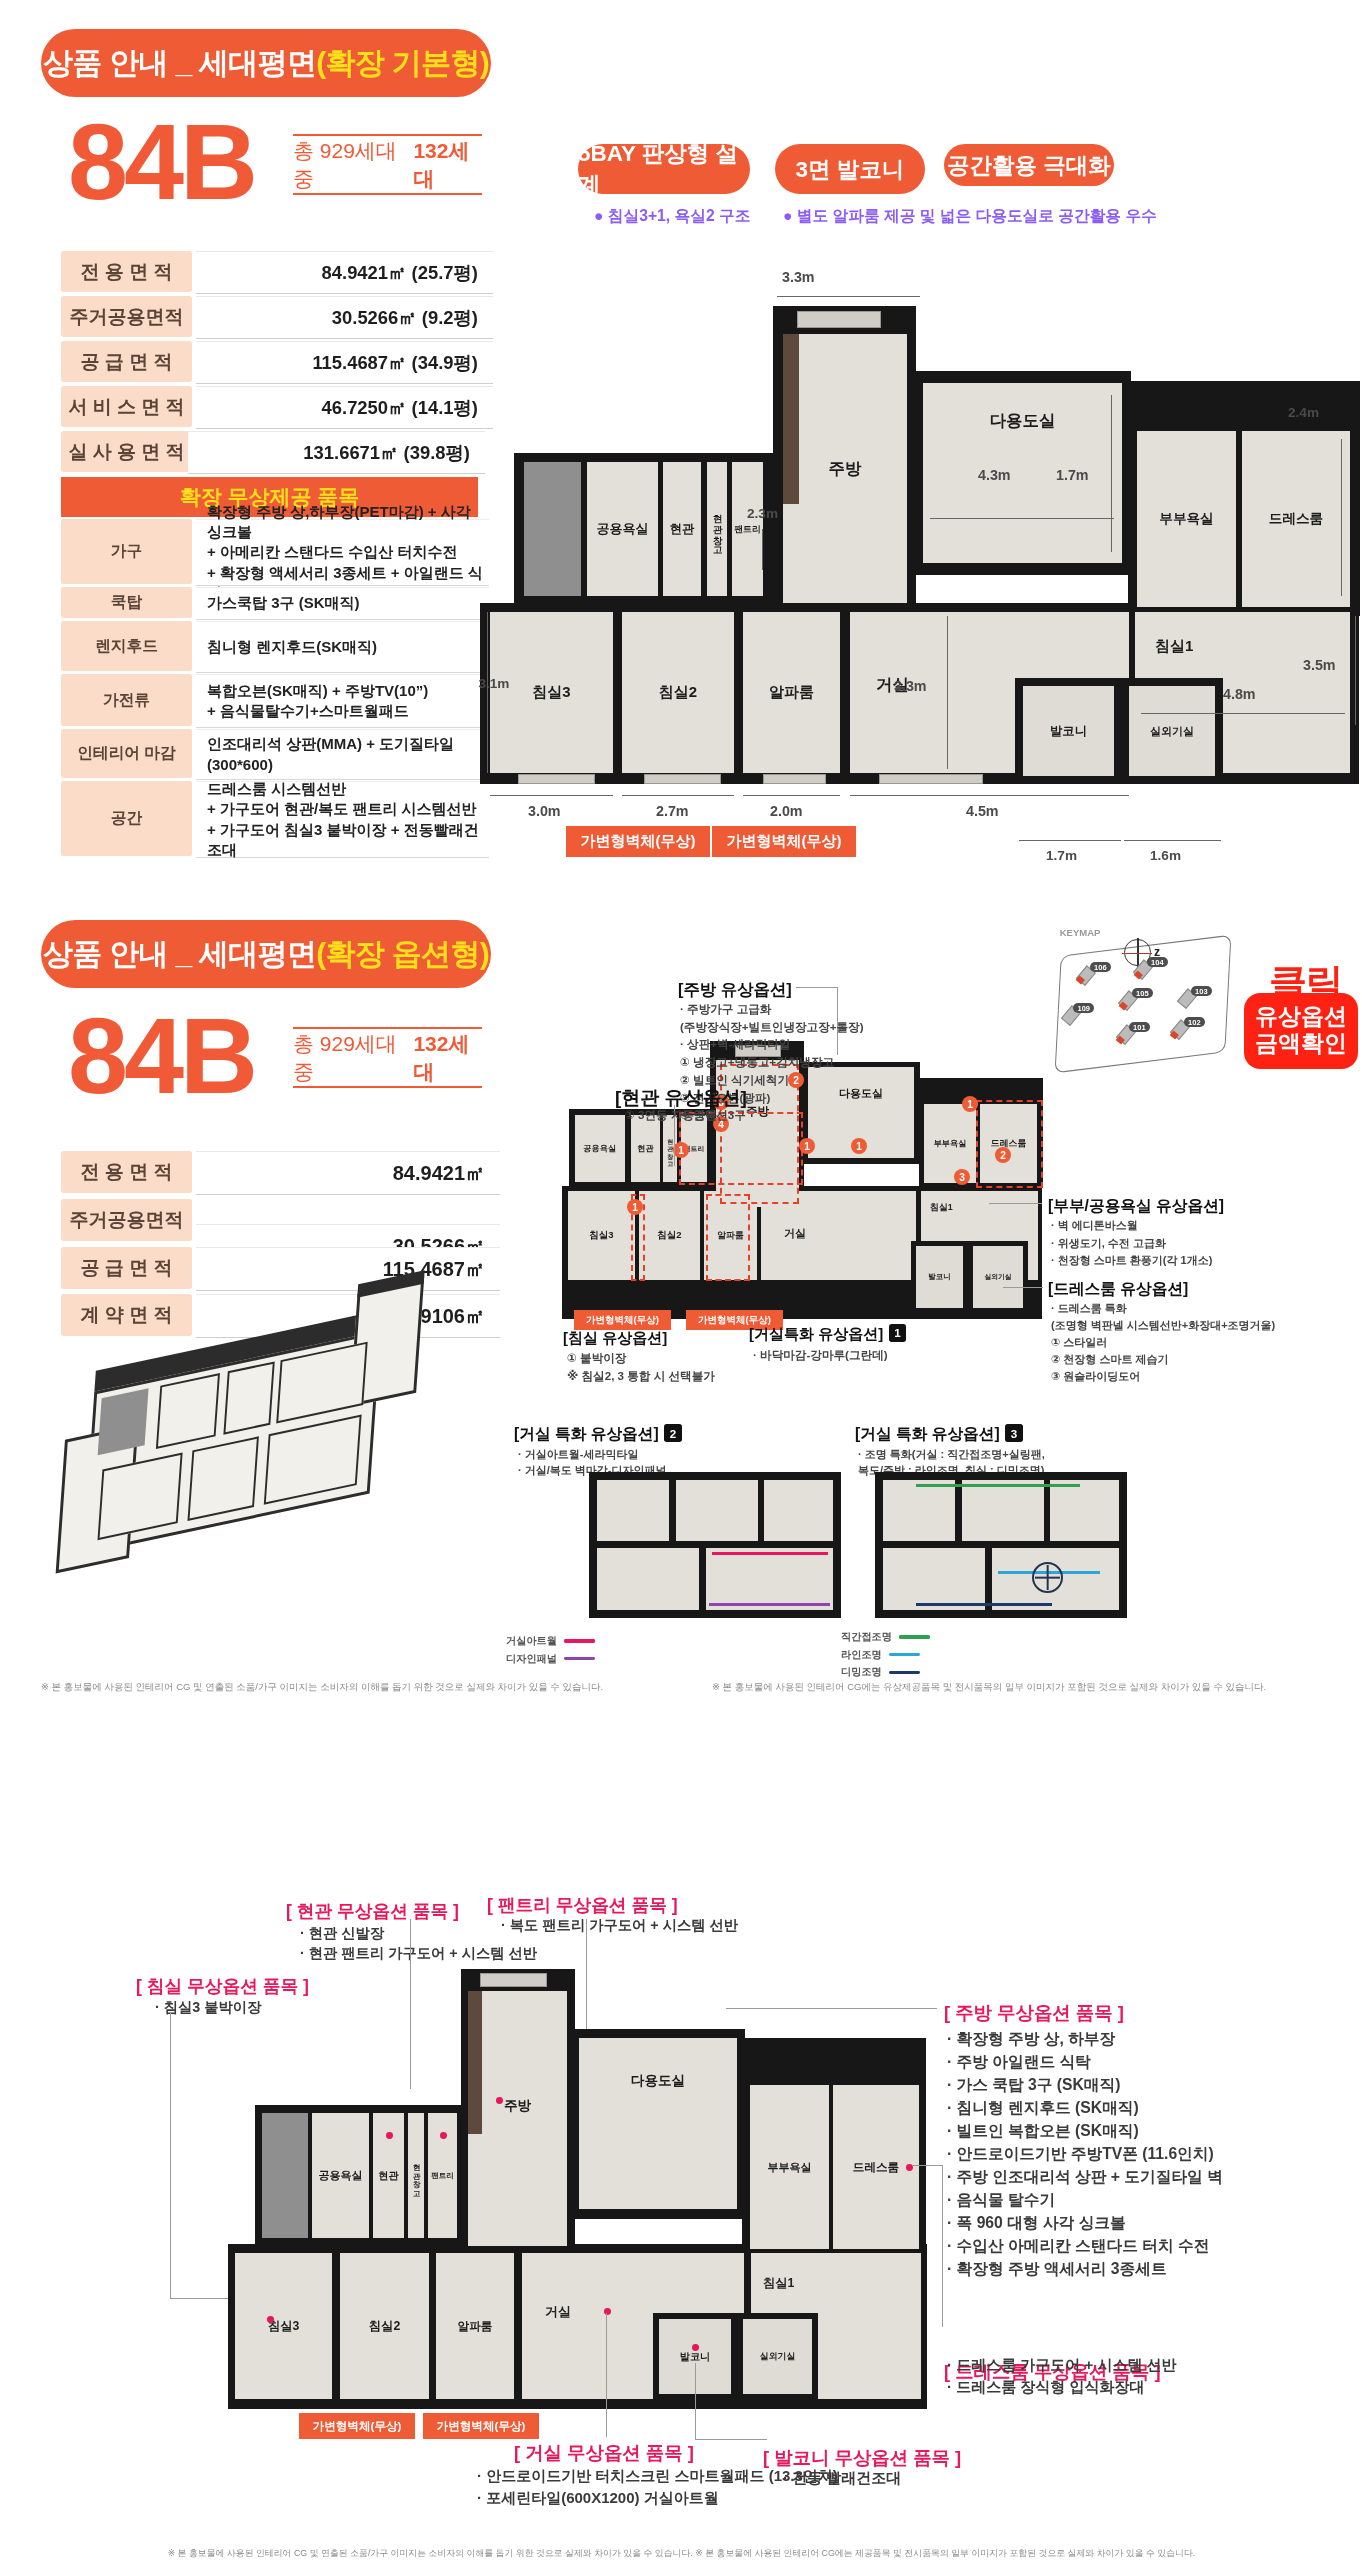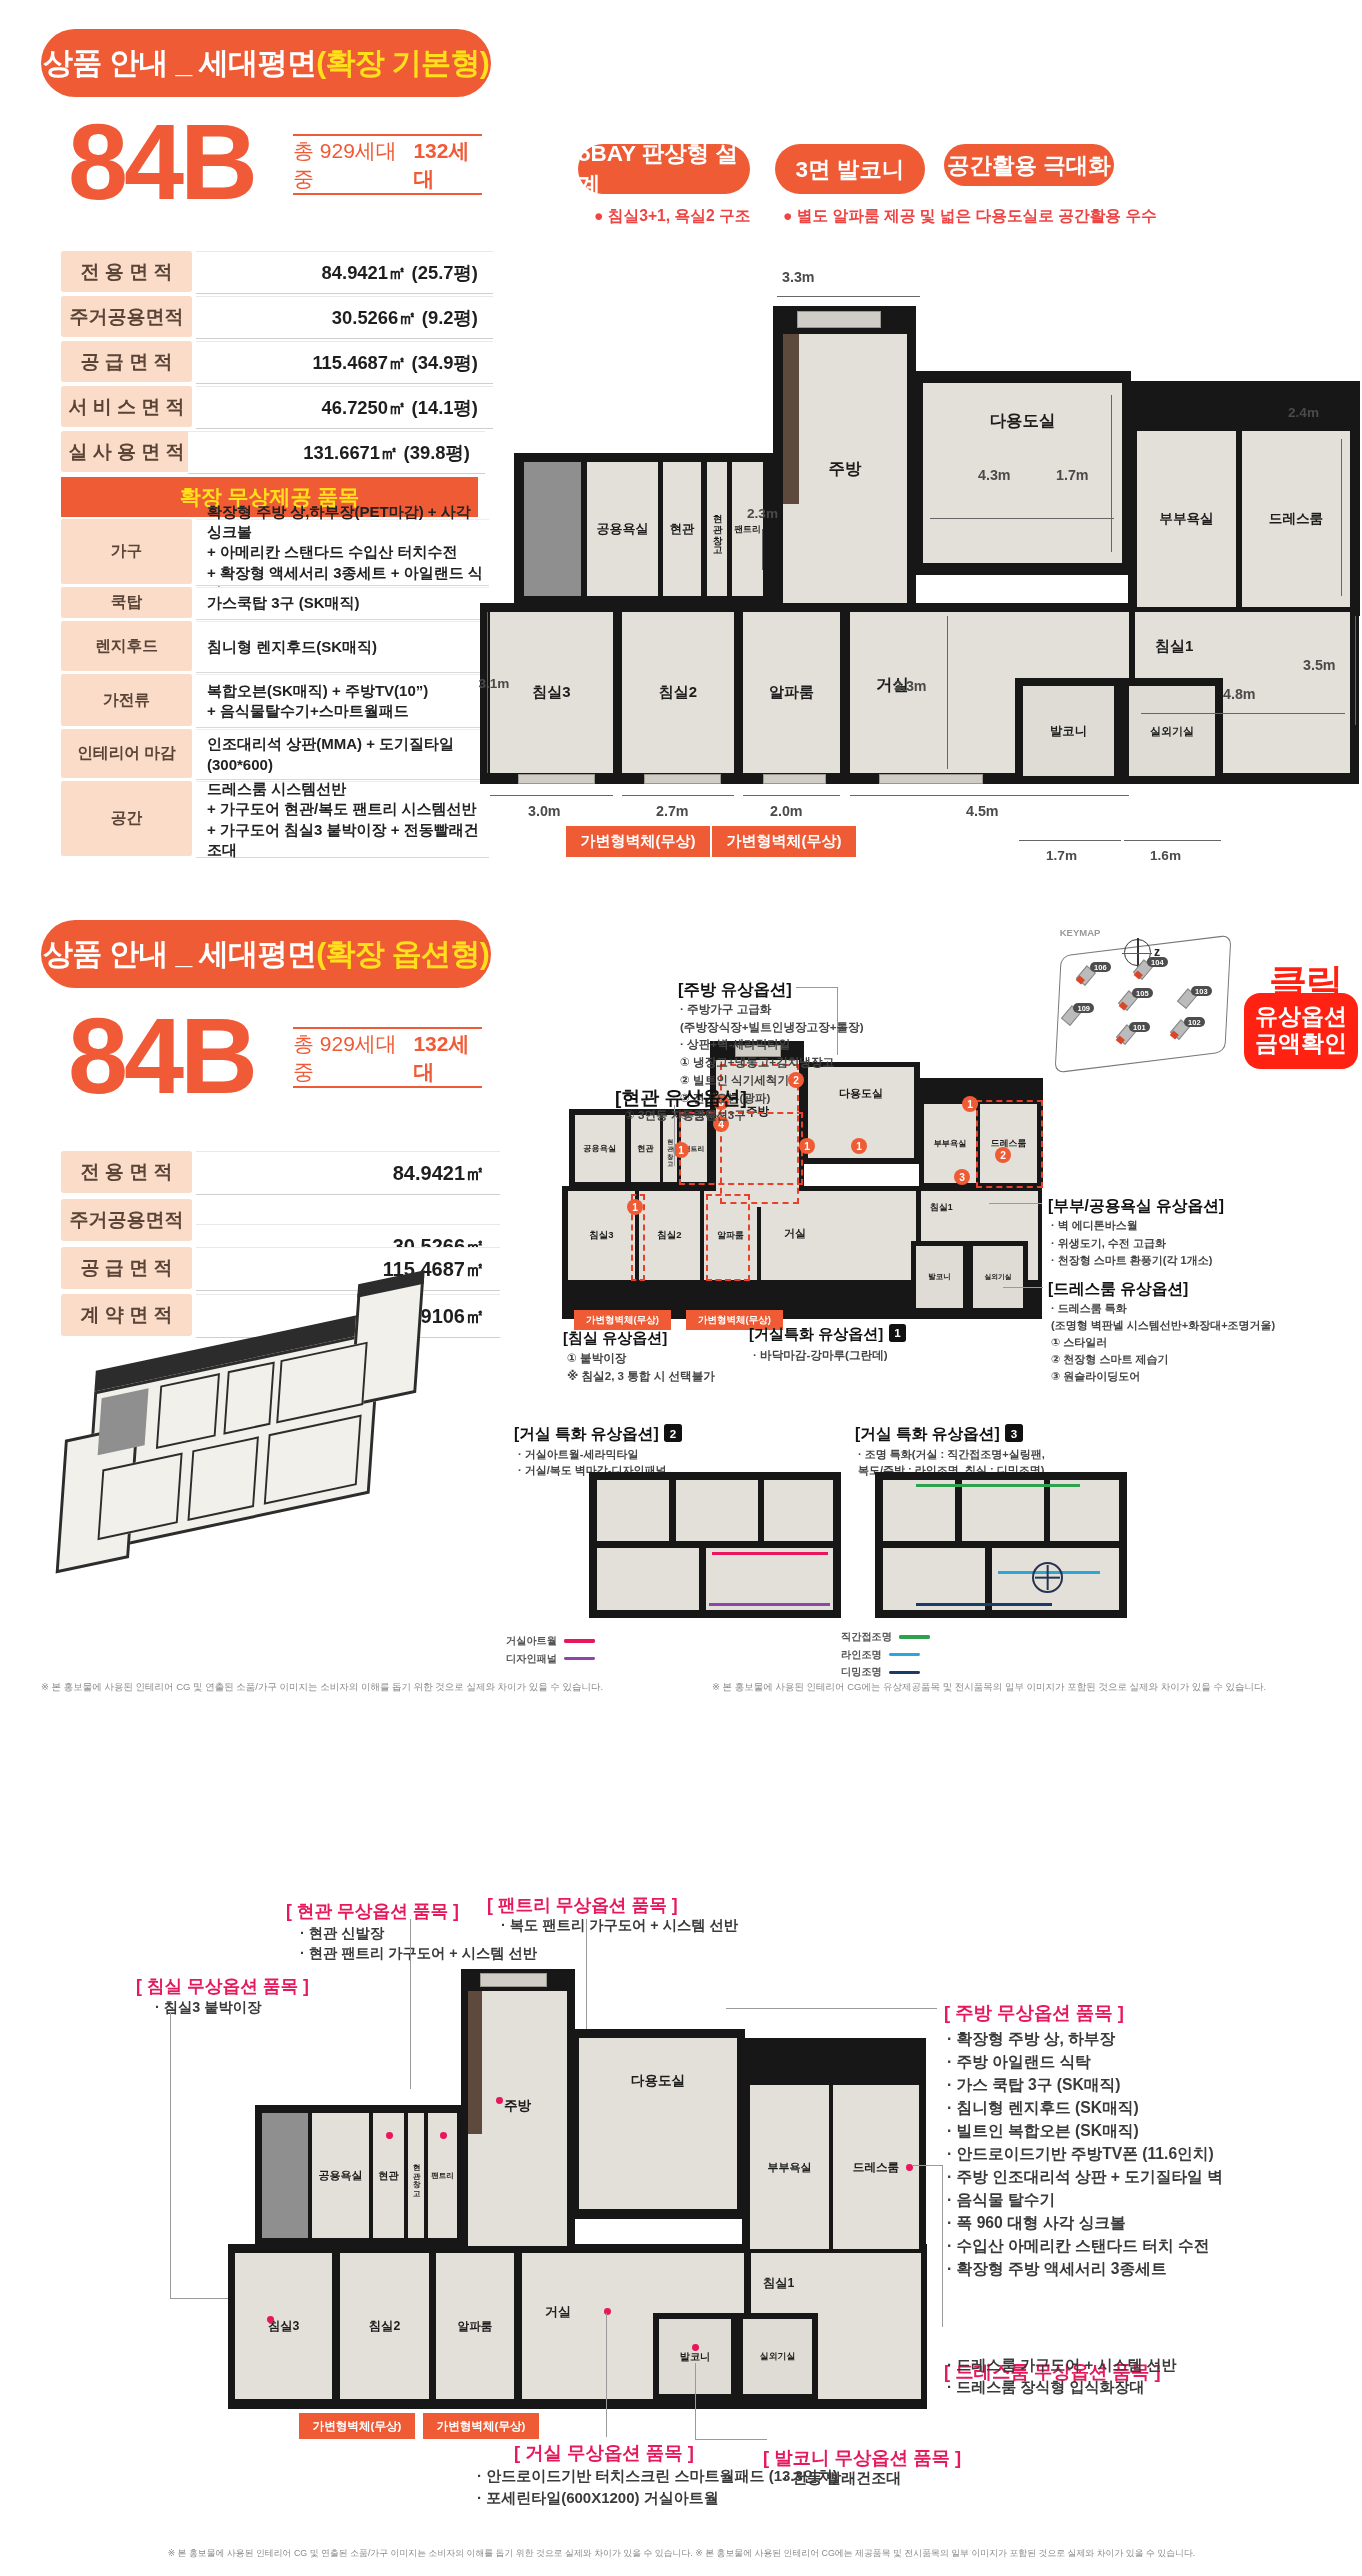--- a/index.html
+++ b/index.html
@@ -9,21 +9,21 @@
   
   .pill{background:#ee5b35;border-radius:37px;color:#fff;font-weight:bold;font-size:30px;
         display:flex;align-items:center;justify-content:center;letter-spacing:-0.7px;}
   .pill .sub{color:#ffe01a;}
   .unit-code{color:#f05a36;font-weight:800;font-size:108px;line-height:1;letter-spacing:-4.1px;}
   .hh{border-top:2px solid #f05a36;border-bottom:2px solid #f05a36;color:#f05a36;font-size:21px;
       display:flex;align-items:center;justify-content:center;}
   .hh b{font-weight:800;margin-left:4.1px;}
   .badge{background:#ee5b35;border-radius:27px;color:#fff;font-weight:bold;font-size:22.5px;
          display:flex;align-items:center;justify-content:center;}
-  .note{color:#ef4444;font-size:15.7px;font-weight:bold;}
+  .note{color:#8b5cf6;font-size:15.7px;font-weight:bold;}
   
   .lbl{background:#fadcc8;color:#5a4437;display:flex;align-items:center;justify-content:center;
        font-size:19px;font-weight:bold;border-radius:2.7px;}
   .val{background:#fff;font-size:18.4px;color:#1e1e1e;display:flex;align-items:center;justify-content:flex-end;
        padding-right:15px;border-top:1.4px solid #e9e9e9;border-bottom:1.4px solid #cfcfcf;font-weight:bold;}
   .ftitle{background:#ee5b35;color:#ffe01a;font-size:21px;font-weight:800;
           display:flex;align-items:center;justify-content:center;}
   .flbl{background:#fadcc8;color:#5a4437;display:flex;align-items:center;justify-content:center;
         font-size:15.7px;font-weight:bold;text-align:center;border-radius:2px;}
   .fval{background:#fff;font-size:15px;color:#222;display:flex;align-items:center;

